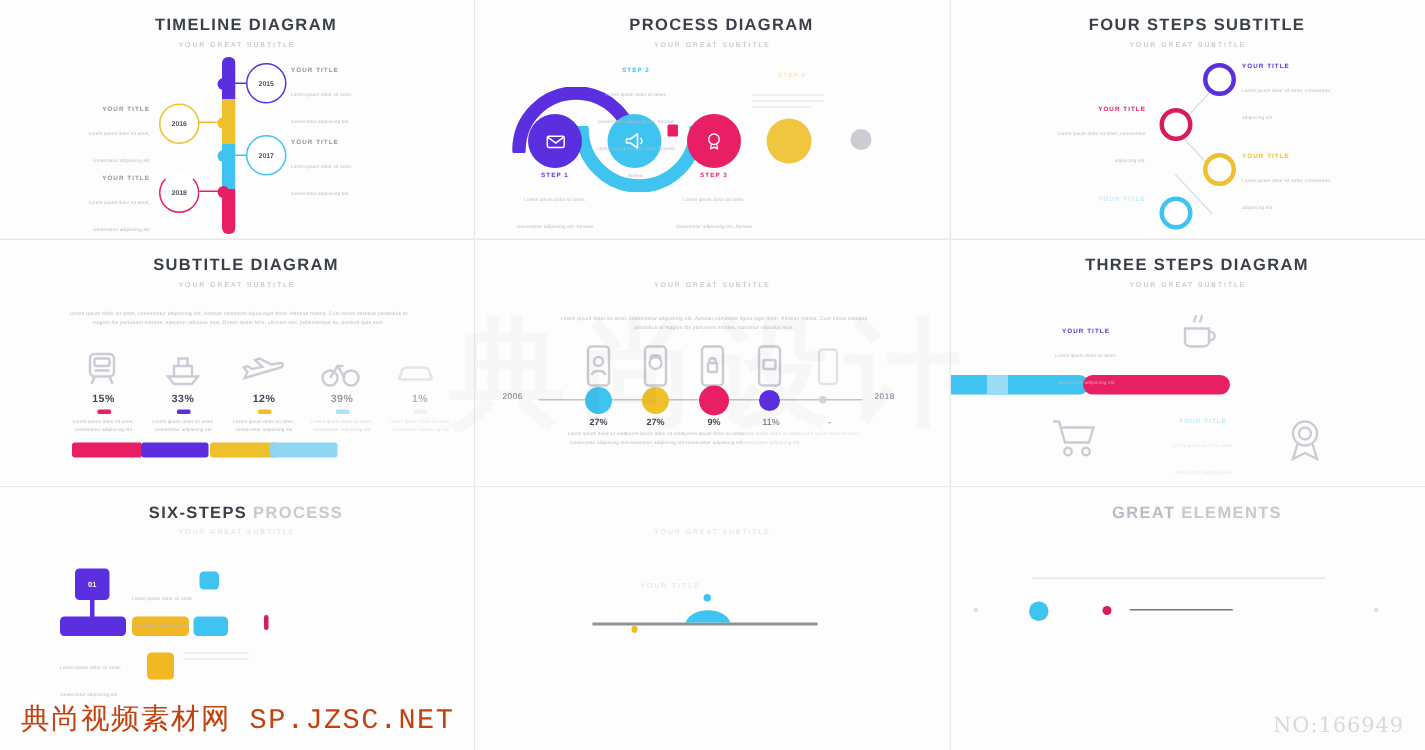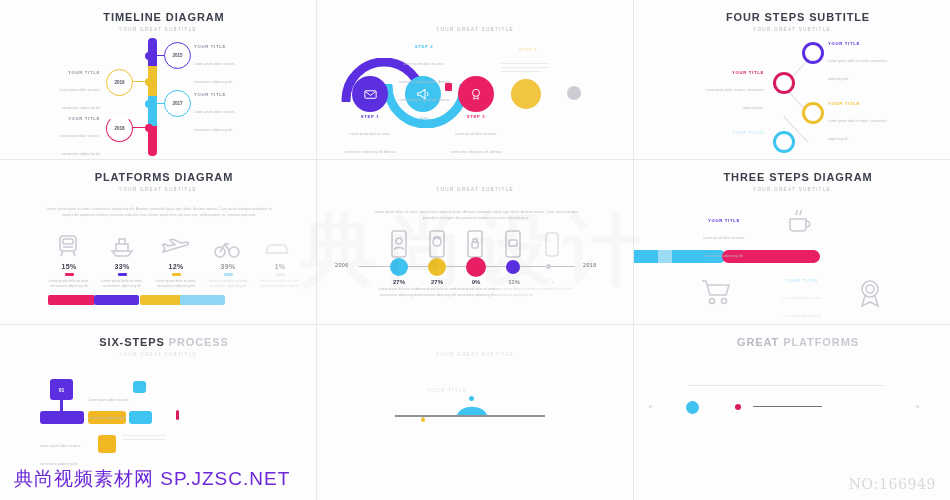--- a/index.html
+++ b/index.html
@@ -88,22 +88,22 @@
   .stem{position:absolute;background:#5b2fe0;}
 
   
   .fe-track{position:absolute;height:1px;background:#e6e7eb;}
   .fe-dot{position:absolute;border-radius:50%;}
   .fe-seg{position:absolute;height:1.4px;background:#70757f;border-radius:1px;}
 
   
   .wm-main{
     position:absolute;left:14px;bottom:8px;
-    font-size:19px;color:#6d28d9;letter-spacing:1px;
-    font-family:Liberation Sans, sans-serif;white-space:nowrap;
+    font-size:19px;color:#c2410c;letter-spacing:1px;
+    font-family:Liberation Mono, monospace;white-space:nowrap;
   }
   .wm-no{
     position:absolute;right:14px;bottom:8px;
     font-size:14px;color:#d8d9de;letter-spacing:.6px;
     font-family:"DejaVu Serif",serif;
   }
   .wm-center{
     position:absolute;left:50%;top:50%;transform:translate(-50%,-50%);
     font-size:78px;color:rgba(0,0,0,0.022);font-weight:bold;
     letter-spacing:10px;white-space:nowrap;pointer-events:none;
@@ -153,20 +153,21 @@
     <div class="tl-dot" style="left:145px;top:124px;width:8px;height:8px;background:#e81f64"></div>
     <div class="tl-conn" style="left:131px;top:127px;width:16px;background:#e81f64"></div>
     <div class="tl-year" style="left:106px;top:115px;width:25px;height:25px;border-color:#e81f64;border-top-color:transparent">2018</div>
     <div class="tl-txt" style="left:44px;top:116px;text-align:right;">
       <span class="lbl" style="color:#8f93a0">YOUR TITLE</span>
       <span class="body-txt">Lorem ipsum dolor sit amet, consectetur adipiscing elit</span>
     </div>
   </div>
 
   <div class="cell">
+    <div class="slide-title">PROCESS DIAGRAM</div>
     <div class="slide-sub">YOUR GREAT SUBTITLE</div>
 
     <svg style="position:absolute;left:24px;top:58px;" width="86" height="44">
       <path d="M5,42 A38,38 0 0 1 81,42" fill="none" stroke="#5b2fe0" stroke-width="9" stroke-linecap="round"></path>
     </svg>
 
     <svg style="position:absolute;left:66px;top:84px;" width="86" height="44">
       <path d="M5,2 A38,38 0 0 0 81,2" fill="none" stroke="#3fc3f0" stroke-width="9" stroke-linecap="round"></path>
     </svg>
 
@@ -241,21 +242,21 @@
     <div class="fs-txt" style="left:194px;top:101px;">
       <span class="lbl" style="color:#eec02c">YOUR TITLE</span>
       <span class="body-txt">Lorem ipsum dolor sit amet, consectetur adipiscing elit.</span>
     </div>
     <div class="fs-txt" style="left:68px;top:130px;text-align:right;opacity:.3">
       <span class="lbl" style="color:#3fc3f0">YOUR TITLE</span>
     </div>
   </div>
 
   <div class="cell">
-    <div class="slide-title">PLATFORMS DIAGRAM</div>
+    <div class="slide-title">SUBTITLE DIAGRAM</div>
     <div class="slide-sub">YOUR GREAT SUBTITLE</div>
     <div class="para" style="left:44px;top:47px;width:230px;">Lorem ipsum dolor sit amet, consectetur adipiscing elit. Aenean commodo ligula eget dolor. Aenean massa. Cum sociis natoque penatibus et magnis dis parturient montes, nascetur ridiculus mus. Donec quam felis, ultricies nec, pellentesque eu, pretium quis sem.</div>
 
     <svg style="position:absolute;left:55px;top:74px" width="26" height="24">
       <rect class="icon-line" x="5" y="2" width="16" height="15" rx="3"></rect>
       <rect class="icon-line" x="8" y="5" width="10" height="5" rx="1"></rect>
       <line class="icon-line" x1="8" y1="13" x2="18" y2="13"></line>
       <line class="icon-line" x1="8" y1="17" x2="6" y2="22"></line>
       <line class="icon-line" x1="18" y1="17" x2="20" y2="22"></line>
     </svg>
@@ -436,21 +437,21 @@
       <path d="M2,15 C6,4 28,4 32,15 Z" fill="#3fc3f0"></path>
     </svg>
     <div class="fe-dot" style="left:152px;top:71px;width:5px;height:5px;background:#3fc3f0"></div>
     <div class="fe-dot" style="left:104px;top:92px;width:4px;height:5px;background:#eec02c"></div>
     <div class="slide-sub faint" style="top:63px;left:80px;right:auto;width:100px">YOUR TITLE</div>
   </div>
 
   <div class="cell">
     <div class="slide-title faded">
       <span>GREAT</span>
-      <span class="dim">PLATFORMS</span>
+      <span class="dim">ELEMENTS</span>
     </div>
 
     <div class="fe-track" style="left:54px;top:60px;width:196px"></div>
     <div class="fe-dot" style="left:15px;top:80px;width:3px;height:3px;background:#dcdee3"></div>
     <div class="fe-dot" style="left:52px;top:76px;width:13px;height:13px;background:#3fc3f0"></div>
     <div class="fe-dot" style="left:101px;top:79px;width:6px;height:6px;background:#d81b60"></div>
     <div class="fe-seg" style="left:119px;top:81px;width:69px"></div>
     <div class="fe-dot" style="left:282px;top:80px;width:3px;height:3px;background:#dcdee3"></div>
   </div>
 

